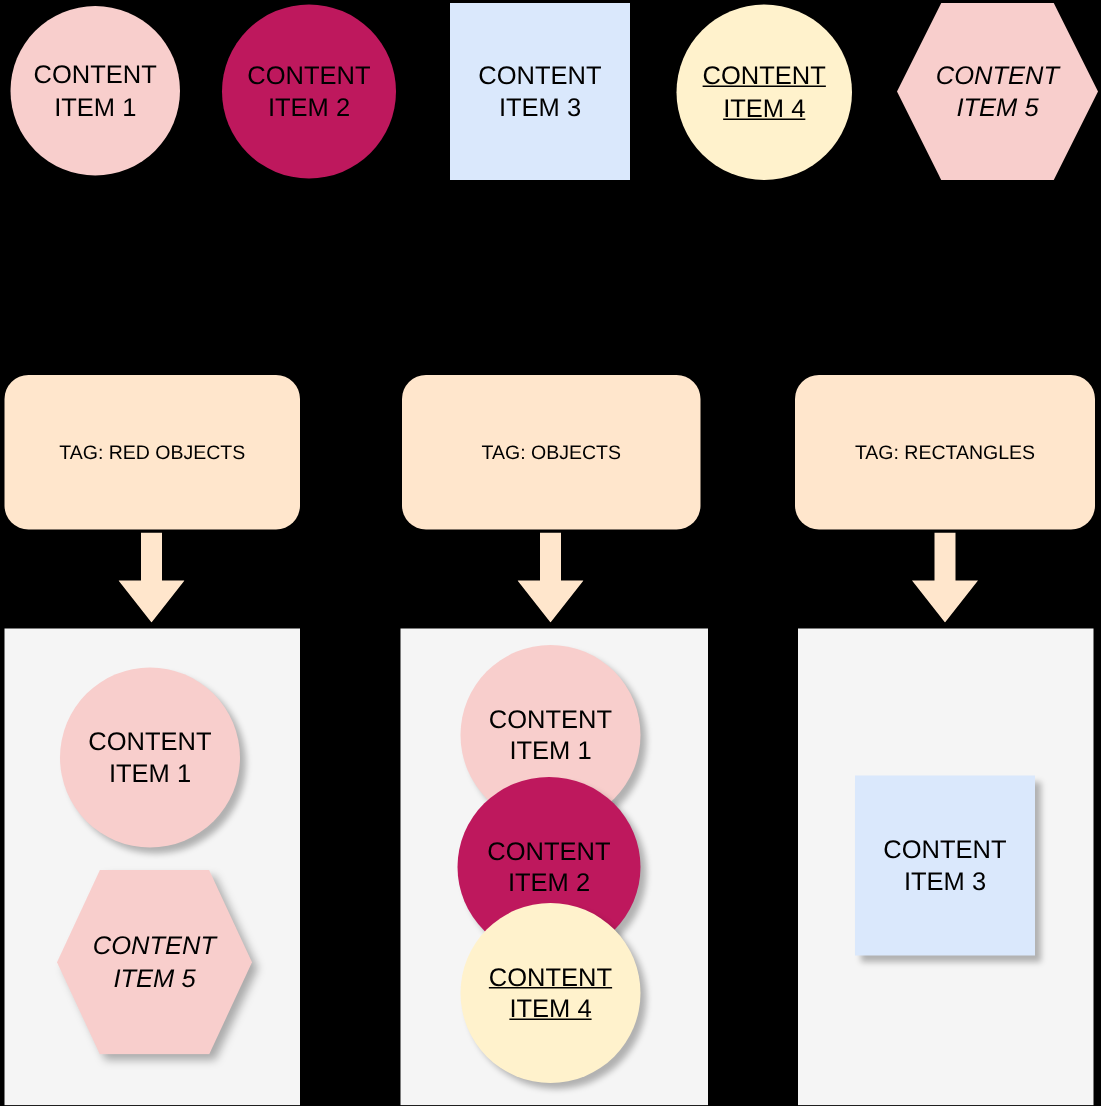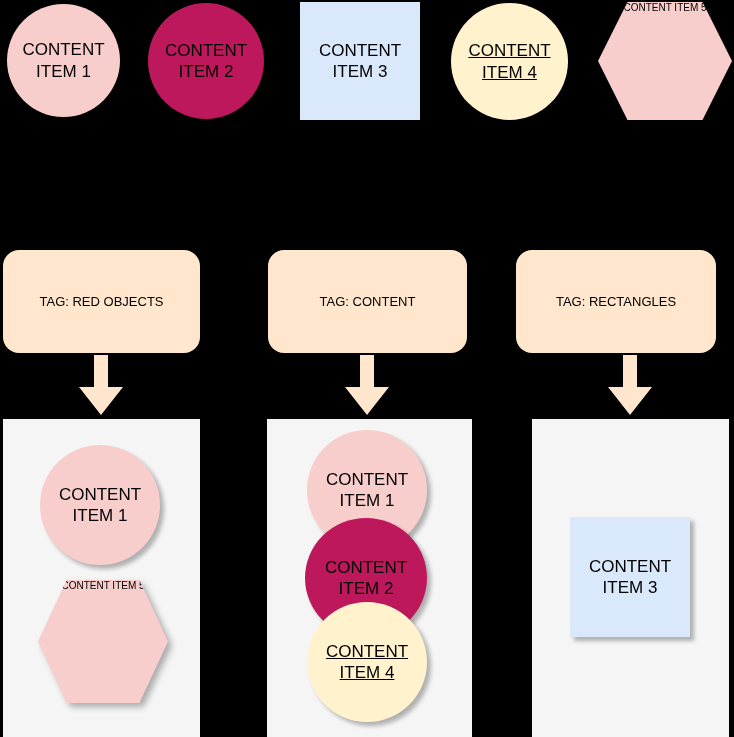--- a/index.html
+++ b/index.html
@@ -7,22 +7,22 @@
     position:relative;width:734px;height:737px;background:#000;overflow:hidden;
     font-family:"Liberation Sans", sans-serif;color:#000;
   }
   .node{
     position:absolute;display:flex;align-items:center;justify-content:center;
     text-align:center;font-size:17px;line-height:1.25;box-sizing:border-box;
   }
   .circle{border-radius:50%;}
   .square{border-radius:0;}
   .hex{clip-path:polygon(22% 0,78% 0,100% 50%,78% 100%,22% 100%,0 50%);
-       width:100%;height:100%;display:flex;align-items:flex-start;justify-content:center;
-       text-align:center;font-size:10px;line-height:1.25;}
+       width:100%;height:100%;display:flex;align-items:center;justify-content:center;
+       text-align:center;font-size:17px;line-height:1.25;font-style:italic;}
   .hexwrap{position:absolute;}
   .shadowed{box-shadow:4px 4px 4px rgba(0,0,0,0.28);}
   .hexshadow{filter:drop-shadow(4px 4px 3px rgba(0,0,0,0.30));}
   .pink{background:#f8cecc;}
   .green{background:#be185d;}
   .blue{background:#dae8fc;}
   .yellow{background:#fff2cc;text-decoration:underline;}
   .tagbox{
     position:absolute;top:250px;height:103px;background:#ffe6cc;border-radius:16px;
     display:flex;align-items:center;justify-content:flex-end;text-align:center;
@@ -53,23 +53,23 @@
   <div class="hexwrap" style="left:598px;top:2px;width:134px;height:118px;">
     <div class="hex pink">
       <span class="lbl">CONTENT ITEM 5</span>
     </div>
   </div>
 
   <div class="tagbox" style="left:3px;width:197px;">
     <span class="lbl">TAG: RED OBJECTS</span>
   </div>
   <div class="tagbox" style="left:268px;width:199px;">
-    <span class="lbl">TAG: CONTENT</span>
+    <span class="lbl">TAG: OBJECTS</span>
   </div>
-  <div class="tagbox" style="left:516px;width:200px;">
+  <div class="tagbox" style="left:530px;width:200px;">
     <span class="lbl">TAG: RECTANGLES</span>
   </div>
 
   <div class="arrow" style="left:79px;">
     <svg width="44" height="60" viewBox="0 0 44 60">
       <polygon points="15,0 29,0 29,32 44,32 22,60 0,32 15,32" fill="#ffe6cc"></polygon>
     </svg>
   </div>
   <div class="arrow" style="left:345px;">
     <svg width="44" height="60" viewBox="0 0 44 60">

